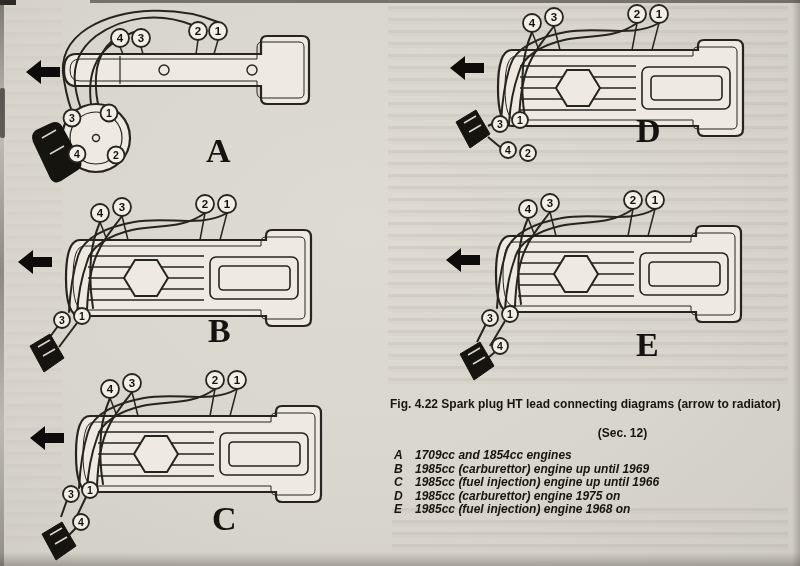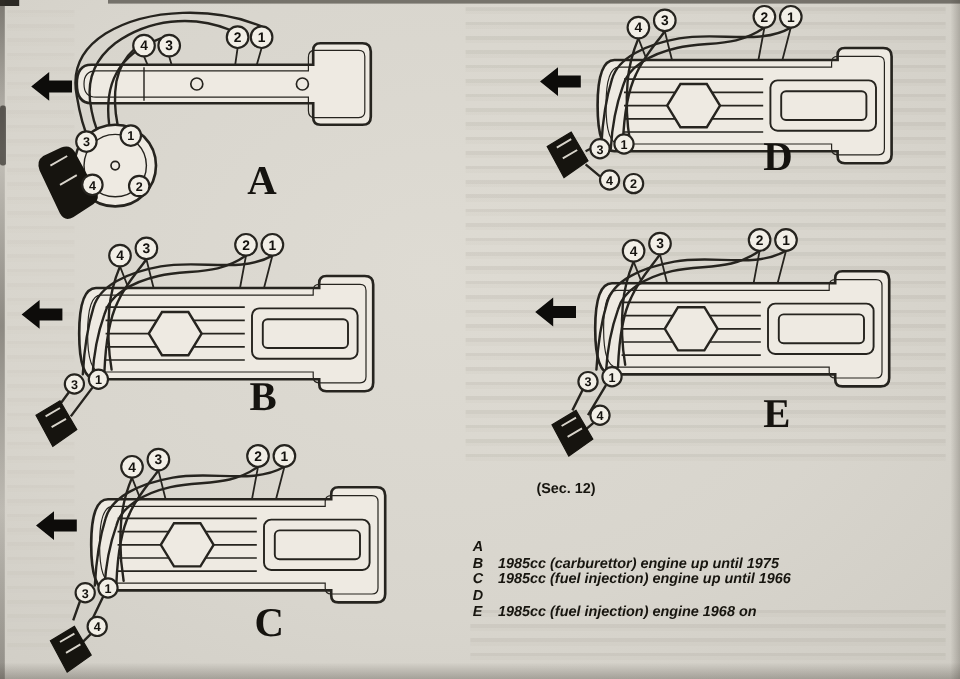--- a/index.html
+++ b/index.html
@@ -9,21 +9,21 @@
           background: radial-gradient(ellipse at 45% 40%, #dedbd3 0%, #d8d5cd 60%, #cfccc4 100%);
           font-family:"Liberation Sans", sans-serif; }
   .diagram { position:absolute; }
   .tc  { fill:#f2efe7; stroke:#26241f; stroke-width:1.8px; }
   .tnum { font-family:"Liberation Sans", sans-serif; font-weight:700; fill:#15130f; text-anchor:middle; }
   .tlg { font-size:11.5px; }
   .tsm { font-size:10.5px; }
   .dlabel { font-family:"Liberation Serif", serif; font-weight:700; font-size:34px; fill:#15130f; }
   .caption { position:absolute; left:390px; top:397px; width:408px; font-weight:700; color:#17150f; }
   .cap1 { font-size:12px; line-height:14px; }
-  .cap2 { font-size:12px; margin-left:57px; margin-top:3px; }
+  .cap2 { font-size:12px; margin-left:57px; margin-top:15px;text-align:center; }
   .legend { position:absolute; left:394px; top:449px; font-style:italic; font-weight:700;
             color:#17150f; font-size:12px; }
   .lrow { display:flex; line-height:13.5px; }
   .lkey { width:21px; }
   .bleed { position:absolute; pointer-events:none; filter:blur(0.5px);
            background: repeating-linear-gradient(180deg, rgba(118,112,100,0.10) 0 3px,
              rgba(118,112,100,0.03) 3px 6px, transparent 6px 12px); }
   .bleed-a { left:388px; top:6px; width:400px; height:382px; }
   .bleed-b { left:392px; top:508px; width:396px; height:46px; }
   .bleed-c { left:6px; top:8px; width:56px; height:540px; opacity:.45; }
@@ -280,37 +280,40 @@
         <text class="tnum tsm" x="66" y="128">1</text>
       </g>
     <g>
         <circle class="tc" cx="56" cy="156" r="8"></circle>
         <text class="tnum tsm" x="56" y="160">4</text>
       </g>
     <text class="dlabel" x="192" y="166">E</text>
   </svg>
 
   <div class="caption">
+    <div class="cap1">Fig. 4.22 Spark plug HT lead connecting diagrams (arrow to radiator)</div>
     <div class="cap2">(Sec. 12)</div>
   </div>
 
   <div class="legend">
     <div class="lrow">
       <span class="lkey">A</span>
+      <span class="ldesc">1709cc and 1854cc engines</span>
     </div>
     <div class="lrow">
       <span class="lkey">B</span>
-      <span class="ldesc">1985cc (carburettor) engine up until 1975</span>
+      <span class="ldesc">1985cc (carburettor) engine up until 1969</span>
     </div>
     <div class="lrow">
       <span class="lkey">C</span>
       <span class="ldesc">1985cc (fuel injection) engine up until 1966</span>
     </div>
     <div class="lrow">
       <span class="lkey">D</span>
+      <span class="ldesc">1985cc (carburettor) engine 1975 on</span>
     </div>
     <div class="lrow">
       <span class="lkey">E</span>
       <span class="ldesc">1985cc (fuel injection) engine 1968 on</span>
     </div>
   </div>
 
 </div>
 
 </body></html>

